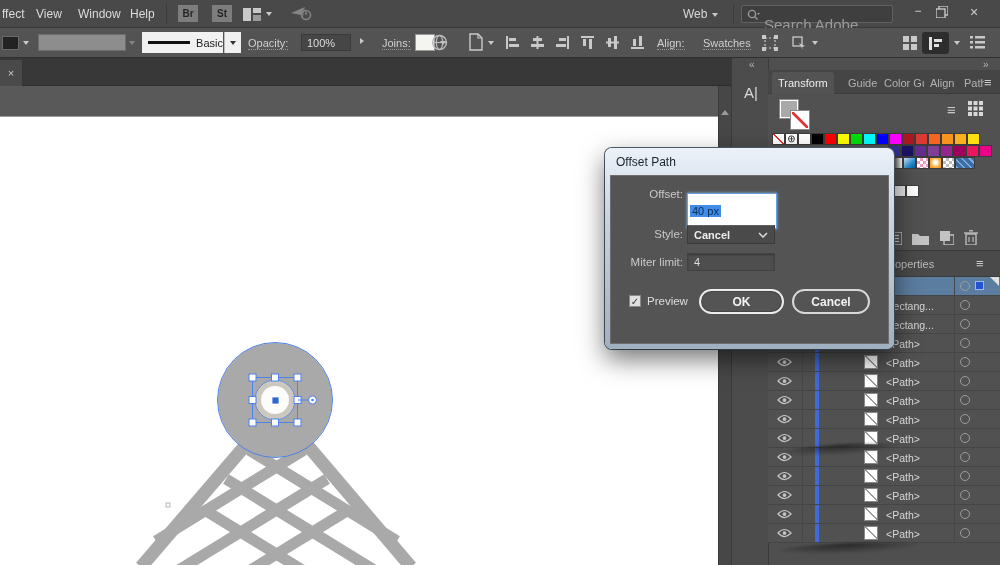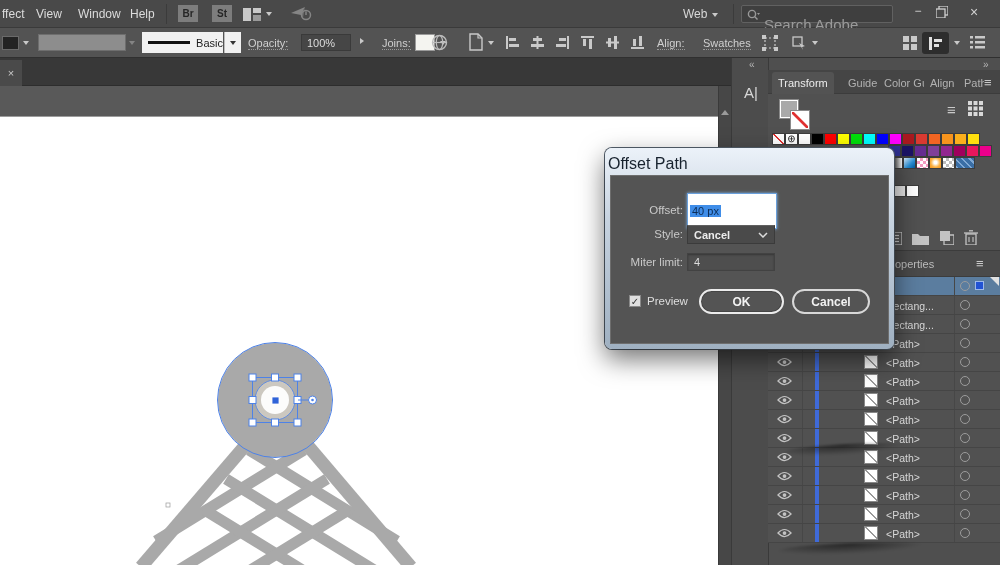--- a/index.html
+++ b/index.html
@@ -60,21 +60,21 @@
   .lsep2{position:absolute;left:186px;top:0;bottom:0;width:1px;background:#474747}
   .ltarget{position:absolute;left:192px;top:4px;width:10px;height:10px;border:1.5px solid #9c9c9c;border-radius:50%}
   .lselsq{position:absolute;left:207px;top:4px;width:9px;height:9px;background:#2253d4;border:1px solid #9db9ea}
   .corner-tri{left:990px;top:277px;width:0;height:0;border-top:9px solid #e2e2e2;border-left:9px solid transparent}
   .swoosh{position:absolute;height:11px;border-radius:50%;pointer-events:none;z-index:5;
     background:radial-gradient(ellipse at 45% 10%,rgba(0,0,0,.5),rgba(0,0,0,0) 70%);filter:blur(1px)}
   
   .dialog{left:605px;top:148px;width:289px;height:201px;border-radius:7px;z-index:40;
     background:linear-gradient(180deg,#ecf2f9 0%,#c7d3e0 35%,#9fb0c1 100%);
     box-shadow:0 10px 26px rgba(0,0,0,.55),0 0 0 1px #55616e;padding:4px}
-  .dlg-title{position:absolute;left:3px;top:7px;color:#17222e;font-size:16px}
+  .dlg-title{position:absolute;left:11px;top:7px;color:#17222e;font-size:12px}
   .dlg-body{position:absolute;left:5px;right:5px;top:27px;bottom:5px;background:#545454;border:1px solid #6e6e6e}
   .dlg-label{position:absolute;left:0;width:72px;text-align:right;color:#c9c9c9;font-size:11.5px}
   .dlg-input-focus{position:absolute;left:76px;width:90px;height:36px;background:#fff;border:1px solid #6aa0dc;box-shadow:0 0 3px #7fb2e8;display:flex;align-items:center;padding-left:2px}
   .seltext{background:#3f8de8;color:#0c2c55;font-size:11px;padding:0 2px}
   .dlg-select{position:absolute;left:76px;width:88px;height:19px;background:#4a4a4a;border:1px solid #3b3b3b;border-top-color:#606060;color:#ececec;font-size:11px;font-weight:bold;display:flex;align-items:center;padding:0 6px;justify-content:space-between}
   .dlg-input{position:absolute;left:76px;width:88px;height:18px;background:#4e4e4e;border:1px solid #424242;box-shadow:inset 0 1px 2px rgba(0,0,0,.3);color:#ddd;font-size:11px;display:flex;align-items:center;padding-left:6px}
   .pill{position:absolute;height:25px;border:2px solid #ececec;border-radius:13px;background:transparent;color:#f2f2f2;font-size:12px;font-weight:bold;display:flex;align-items:center;justify-content:center;cursor:pointer}
   .checkbox{position:absolute;width:12px;height:12px;background:#dfdfdf;border:1px solid #8a8a8a;color:#333;font-size:10px;line-height:11px;text-align:center}
   .icon{color:#c9c9c9}
   svg{display:block}
@@ -609,21 +609,21 @@
         <span class="ltarget"></span>
       </div>
     </div>
   <div class="a corner-tri"></div>
   <div class="swoosh" style="left:782px;top:444px;width:128px;transform:rotate(-3deg)"></div>
   <div class="swoosh" style="left:778px;top:543px;width:150px;transform:rotate(-2deg)"></div>
 
   <div class="a dialog">
     <span class="dlg-title">Offset Path</span>
     <div class="dlg-body">
-      <span class="dlg-label" style="top:28px">Offset:</span>
+      <span class="dlg-label" style="top:12px">Offset:</span>
       <div class="dlg-input-focus" style="top:17px">
         <span class="seltext">40 px</span>
       </div>
       <span class="dlg-label" style="top:52px">Style:</span>
       <div class="dlg-select" style="top:49px">
         <span>Cancel</span>
         <svg width="10" height="6" viewBox="0 0 10 6">
             <polyline points="1,1 5,5 9,1" fill="none" stroke="#dcdcdc" stroke-width="1.5"></polyline>
           </svg>
       </div>

